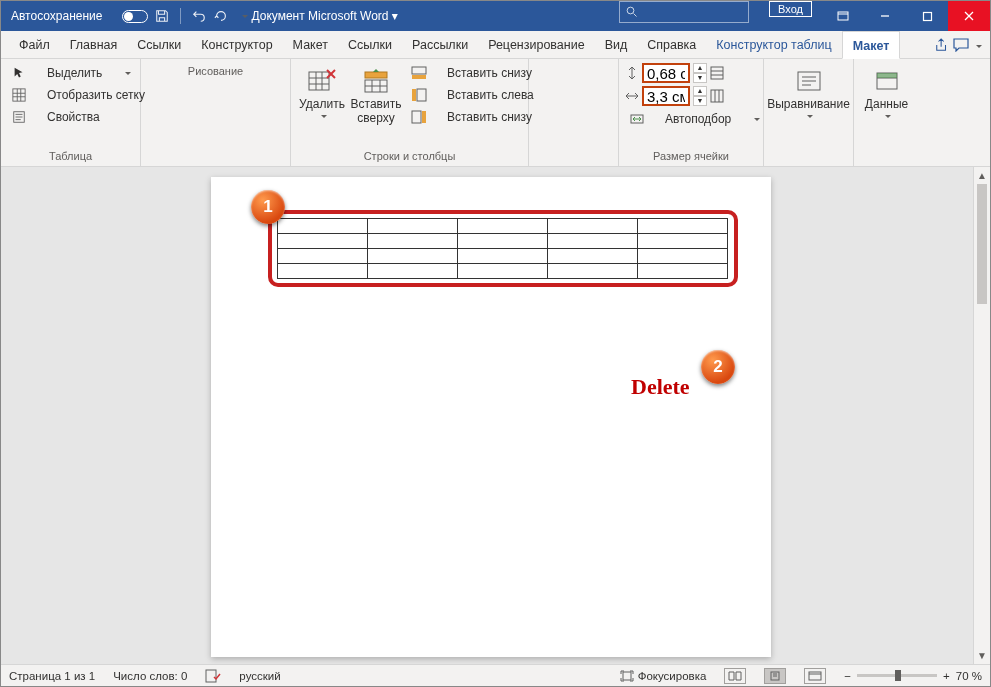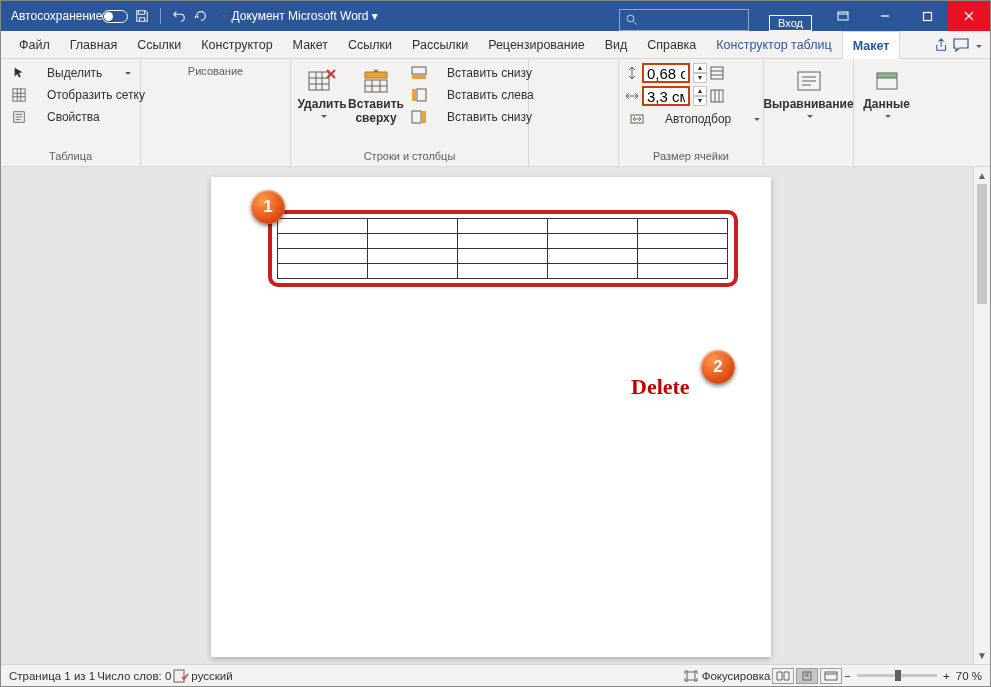--- a/index.html
+++ b/index.html
@@ -1,27 +1,27 @@
 <!DOCTYPE html>
 <html><head>
 <meta charset="utf-8">
 <style>
 * { box-sizing: border-box; margin: 0; padding: 0; font-family: "Segoe UI", Tahoma, sans-serif; }
 body { background: #fff; width: 991px; height: 687px; overflow: hidden; position: relative; border: 1px solid #888; }
 
 
 .titlebar { height: 30px; background: #2b579a; display: flex; align-items: center; color: #fff; font-size: 12px; }
 .titlebar .left-group { display: flex; align-items: center; gap: 6px; padding-left: 10px; }
-.titlebar .autosave { display: flex; align-items: center; gap: 0; }
+.titlebar .autosave { display: flex; align-items: center; gap: 20px; }
 .toggle { width: 26px; height: 13px; border: 1px solid #fff; border-radius: 7px; position: relative; }
 .toggle::after { content:''; position:absolute; left:1px; top:1px; width:9px; height:9px; background:#fff; border-radius:50%; }
 .tb-icon { width:16px; height:16px; display:flex; align-items:center; justify-content:center; opacity:.9; cursor:pointer; }
 .tb-sep { width:1px; height:16px; background:rgba(255,255,255,.4); margin:0 4px; }
 .titlebar .title-center { flex:1; text-align:left; }
-.titlebar .right-group { display:flex; align-items:flex-end; height:100%; }
+.titlebar .right-group { display:flex; align-items:flex-start; height:100%; }
 .search-box { width:130px; height:22px; border:1px solid rgba(255,255,255,.5); display:flex; align-items:center; padding-left:6px; margin-right:20px; }
 .acct { border:1px solid #fff; padding:1px 8px; font-size:11px; margin-right:10px; }
 .winbtn { width:42px; height:30px; display:flex; align-items:center; justify-content:center; cursor:pointer; }
 .winbtn.close { background:#e81123; }
 
 
 .tabstrip { height:28px; background:#f3f2f1; border-bottom:1px solid #d6d6d6; display:flex; align-items:center; padding-left:8px; font-size:12.5px; color:#323130; }
 .tab { padding:0 10px; height:28px; line-height:28px; cursor:pointer; white-space:nowrap; }
 .tab.ctx { color:#2b579a; }
 .tab.active { background:#fff; border:1px solid #d6d6d6; border-bottom:1px solid #fff; color:#2b579a; font-weight:600; }
@@ -29,21 +29,21 @@
 .tabstrip .rightctl { display:flex; align-items:center; gap:4px; padding-right:8px; color:#2b579a; }
 
 
 .ribbon { height:108px; background:#f3f2f1; border-bottom:1px solid #d6d6d6; display:flex; font-size:12px; color:#323130; }
 .rgroup { border-right:1px solid #d6d6d6; display:flex; flex-direction:column; justify-content:space-between; padding:4px 6px 0 6px; position:relative; }
 .rgroup-body { flex:1; display:flex; gap:4px; }
 .rgroup-label { text-align:center; font-size:11px; color:#605e5c; padding:2px 0 4px 0; position:relative; }
 .smbtn { display:flex; align-items:center; gap:20px; padding:2px 4px; cursor:pointer; white-space:nowrap; }
 .smbtn .ic { width:16px; height:16px; display:inline-flex; align-items:center; justify-content:center; }
 .stack { display:flex; flex-direction:column; gap:2px; }
-.bigbtn { display:flex; flex-direction:column; align-items:center; justify-content:flex-start; padding:4px 6px 0 6px; cursor:pointer; gap:2px; min-width:50px; text-align:center;font-weight:bold; }
+.bigbtn { display:flex; flex-direction:column; align-items:center; justify-content:flex-start; padding:4px 6px 0 6px; cursor:pointer; gap:2px; min-width:50px; text-align:center; }
 .bigbtn .ic { width:32px; height:28px; display:flex; align-items:center; justify-content:center; }
 .dd::after { content:''; display:inline-block; margin-left:3px; border:3px solid transparent; border-top-color:#605e5c; transform:translateY(2px); }
 .spin { display:flex; align-items:center; gap:3px; }
 .spin input { width:48px; height:20px; font-size:15px; padding:0 3px; border:2px solid #c2410c; background:#fff; }
 .spinbtns { display:flex; flex-direction:column; }
 .spinbtns span { width:14px; height:10px; border:1px solid #c8c6c4; background:#fff; font-size:7px; text-align:center; line-height:8px; cursor:pointer; }
 
 
 .docarea { position:absolute; top:166px; left:0; right:0; bottom:22px; background:#e6e6e6; overflow:hidden; }
 .vscroll { position:absolute; right:0; top:0; bottom:0; width:17px; background:#f3f2f1; border-left:1px solid #d6d6d6; }
@@ -52,21 +52,21 @@
 .page { position:absolute; left:210px; top:10px; width:560px; height:480px; background:#fff; box-shadow:0 2px 6px rgba(0,0,0,.25); }
 
 .redframe { position:absolute; left:267px; top:43px; width:470px; height:77px; border:4px solid #c72020; border-radius:10px; }
 .doctable { position:absolute; left:276px; top:51px; border-collapse:collapse; }
 .doctable td { border:1px solid #333; width:90px; height:15px; }
 
 .callout { position:absolute; width:34px; height:34px; border-radius:50%; background:radial-gradient(circle at 35% 30%, #ff9a4d, #d9480f 70%); box-shadow:0 2px 4px rgba(0,0,0,.5), inset 0 1px 2px rgba(255,255,255,.6); color:#fff; font-weight:bold; font-size:17px; display:flex; align-items:center; justify-content:center; }
 .annot-text { position:absolute; color:#c00000; font:bold 22px "Times New Roman", serif; }
 
 
-.status { position:absolute; left:0; right:0; bottom:0; height:22px; background:#f3f2f1; border-top:1px solid #d6d6d6; display:flex; align-items:center; font-size:11.5px; color:#323130; padding:0 8px; gap:2px; }
+.status { position:absolute; left:0; right:0; bottom:0; height:22px; background:#f3f2f1; border-top:1px solid #d6d6d6; display:flex; align-items:center; font-size:11.5px; color:#323130; padding:0 8px; gap:18px; }
 .status .spacer { flex:1; }
 .viewbtn { width:22px; height:16px; border:1px solid #a19f9d; display:inline-flex; align-items:center; justify-content:center; cursor:pointer; font-size:9px; color:#605e5c; }
 .viewbtn.active { background:#c8c6c4; }
 .zoom { display:flex; align-items:center; gap:6px; }
 .zslider { width:80px; height:3px; background:#c8c6c4; position:relative; }
 .zslider::after { content:''; position:absolute; left:38px; top:-4px; width:6px; height:11px; background:#605e5c; }
 
 svg { display:block; }
 </style>
 </head>

